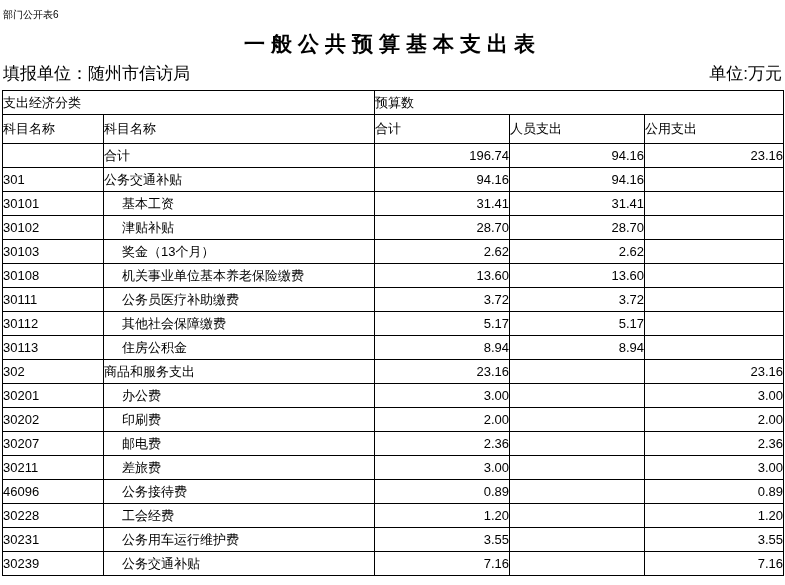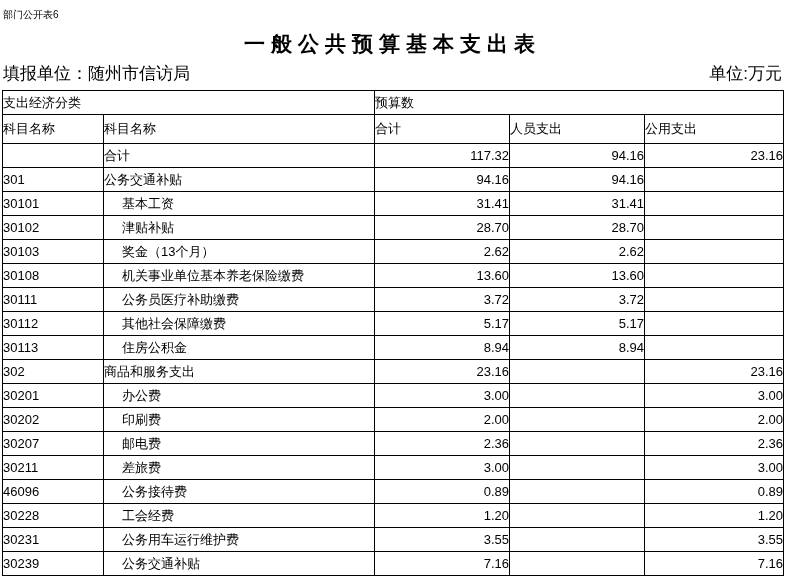--- a/index.html
+++ b/index.html
@@ -101,21 +101,21 @@
       <th>科目名称</th>
       <th>合计</th>
       <th>人员支出</th>
       <th>公用支出</th>
     </tr>
   </thead>
   <tbody id="table-body">
       <tr>
         <td class="code"></td>
         <td class="name">合计</td>
-        <td class="num">117.32</td>
+        <td class="num">196.74</td>
         <td class="num">94.16</td>
         <td class="num">23.16</td>
       </tr>
       <tr>
         <td class="code">301</td>
         <td class="name">公务交通补贴</td>
         <td class="num">94.16</td>
         <td class="num">94.16</td>
         <td class="num"></td>
       </tr>

